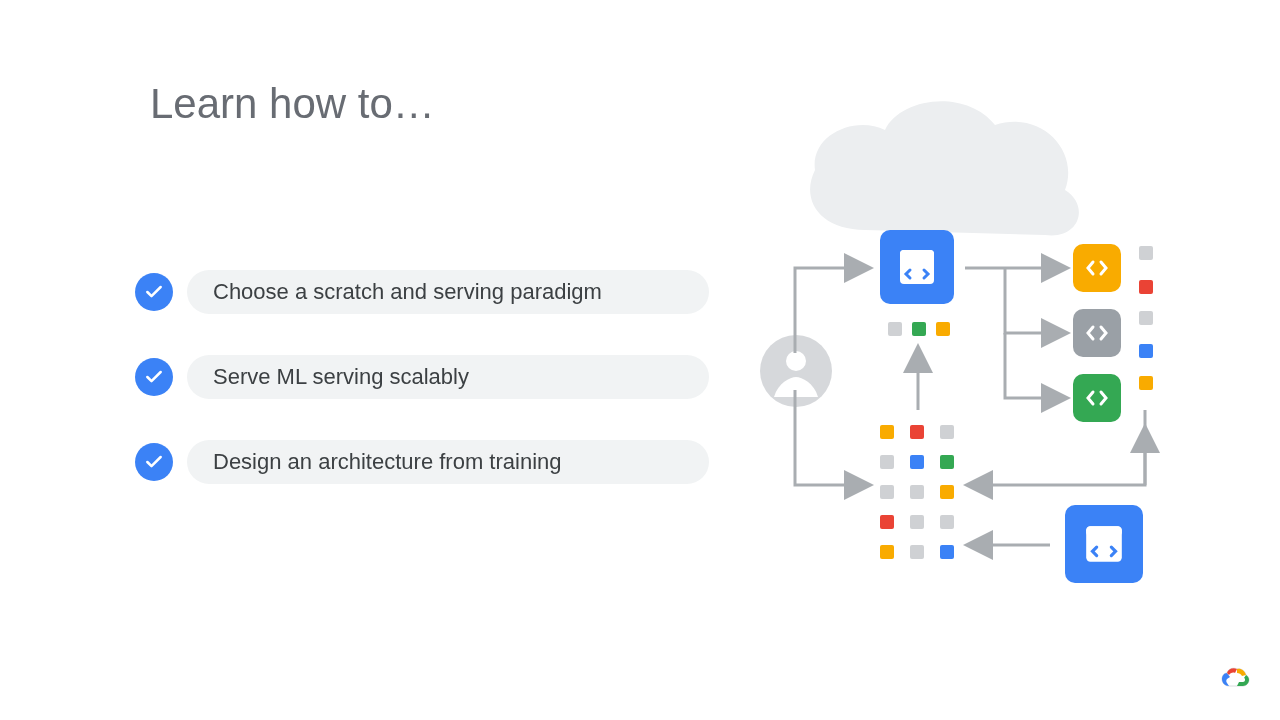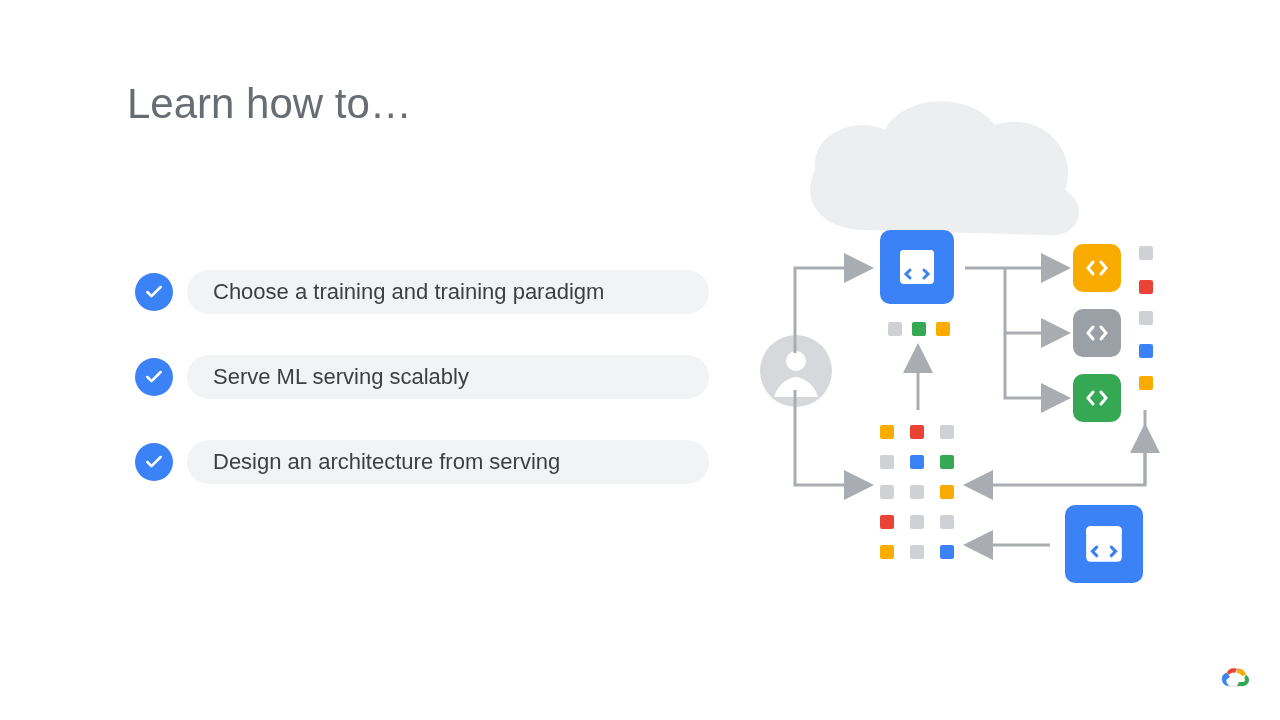--- a/index.html
+++ b/index.html
@@ -6,21 +6,21 @@
   margin: 0;
   width: 1280px;
   height: 720px;
   background: #ffffff;
   font-family: Arial, Helvetica, sans-serif;
   position: relative;
   overflow: hidden;
 }
 .title {
   position: absolute;
-  left: 127px;
+  left: 150px;
   top: 80px;
   font-size: 42px;
   font-weight: 400;
   color: #686c73;
 }
 .pill-row {
   position: absolute;
   left: 135px;
   display: flex;
   align-items: center;
@@ -63,39 +63,39 @@
 <body>
 
 <div class="title">Learn how to…</div>
 
 <div class="pill-row pill-1">
   <div class="check-badge">
     <svg width="20" height="20" viewBox="0 0 24 24">
         <path d="M4 12l5 5L20 6" stroke="#fff" stroke-width="3" fill="none" stroke-linecap="round" stroke-linejoin="round"></path>
       </svg>
   </div>
-  <div class="pill-body">Choose a training and training paradigm</div>
+  <div class="pill-body">Choose a scratch and serving paradigm</div>
 </div>
 
 <div class="pill-row pill-2">
   <div class="check-badge">
     <svg width="20" height="20" viewBox="0 0 24 24">
         <path d="M4 12l5 5L20 6" stroke="#fff" stroke-width="3" fill="none" stroke-linecap="round" stroke-linejoin="round"></path>
       </svg>
   </div>
   <div class="pill-body">Serve ML serving scalably</div>
 </div>
 
 <div class="pill-row pill-3">
   <div class="check-badge">
     <svg width="20" height="20" viewBox="0 0 24 24">
         <path d="M4 12l5 5L20 6" stroke="#fff" stroke-width="3" fill="none" stroke-linecap="round" stroke-linejoin="round"></path>
       </svg>
   </div>
-  <div class="pill-body">Design an architecture from serving</div>
+  <div class="pill-body">Design an architecture from training</div>
 </div>
 
 <div class="diagram">
 
   <svg style="position:absolute;left:40px;top:0;width:320px;height:170px" viewBox="0 0 320 170">
     <path d="M85 140 C40 140 20 110 35 80 C30 45 75 25 105 40 C120 8 185 -2 215 35 C260 20 300 60 285 100 C310 115 300 150 265 145 Z" fill="#eceef0"></path>
   </svg>
 
   <svg style="position:absolute;left:20px;top:245px;width:72px;height:72px" viewBox="0 0 72 72">
     <circle cx="36" cy="36" r="36" fill="#d6d8db"></circle>

